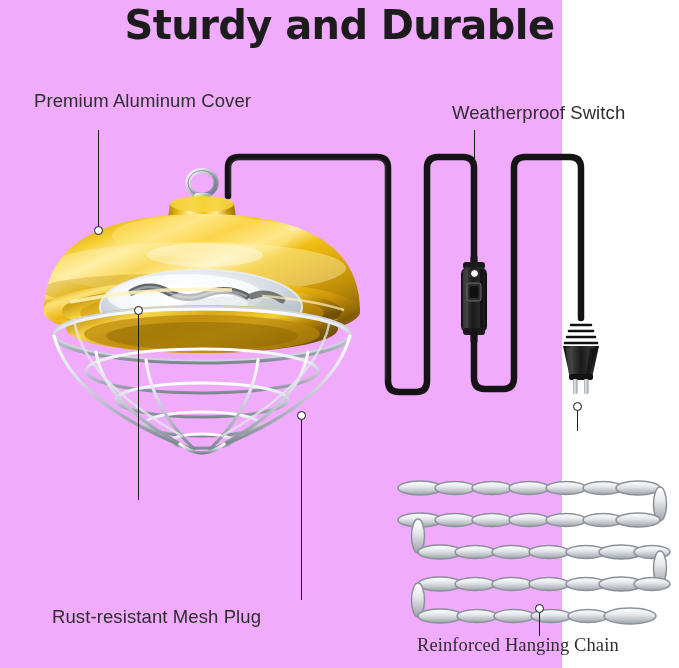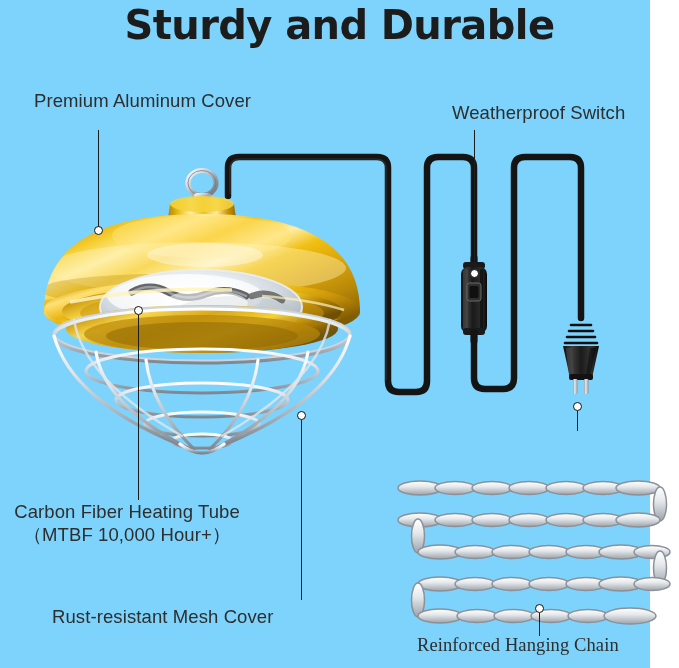--- a/index.html
+++ b/index.html
@@ -1,18 +1,18 @@
 <!DOCTYPE html>
 <html><head>
 <meta charset="utf-8">
 <style>
   html,body{margin:0;padding:0;background:#ffffff;}
   body{width:679px;height:668px;position:relative;overflow:hidden;
        font-family:"Liberation Sans",sans-serif;color:#2b2b2b;}
-  #stage{position:absolute;inset:0;width:650px;height:668px;background:#7dd3fc;}
+  #stage{position:absolute;inset:0;width:562px;height:668px;background:#f0abfc;}
 
   .title{position:absolute;left:0;top:2px;width:679px;text-align:center;
          font-size:40px;font-weight:700;letter-spacing:-0.6px;color:#1c1c1c;
          font-family:"DejaVu Sans","Liberation Sans",sans-serif;}
 
   .label{position:absolute;font-size:18.5px;font-weight:400;color:#2e2e2e;
          white-space:nowrap;letter-spacing:0.1px;
          font-family:"Liberation Sans",sans-serif;}
   .label.two{white-space:normal;text-align:center;line-height:1.25;}
 
@@ -348,21 +348,20 @@
 
   <div class="lead" style="left:539px; top:613px; height:23px;"></div>
   <div class="dot" style="left:535px; top:604px;"></div>
 
   <div class="label" style="left:34px; top:90px;">Premium Aluminum Cover</div>
 
   <div class="label" style="left:452px; top:102px;">Weatherproof Switch</div>
 
 
   <div class="label two" style="left:2px; top:500px; width:250px;">
-    <span>Carbon Fiber Heating Tube</span><br>
-    <span>（MTBF 10,000 Hour+）</span>
+    <br>
   </div>
 
-  <div class="label" style="left:52px; top:606px;">Rust-resistant Mesh Cover</div>
+  <div class="label" style="left:52px; top:606px;">Rust-resistant Mesh Plug</div>
 
   <div class="label" style="left:417px; top:635px;font-family:Liberation Serif, serif;">Reinforced Hanging Chain</div>
 
 </div>
 
 </body></html>

